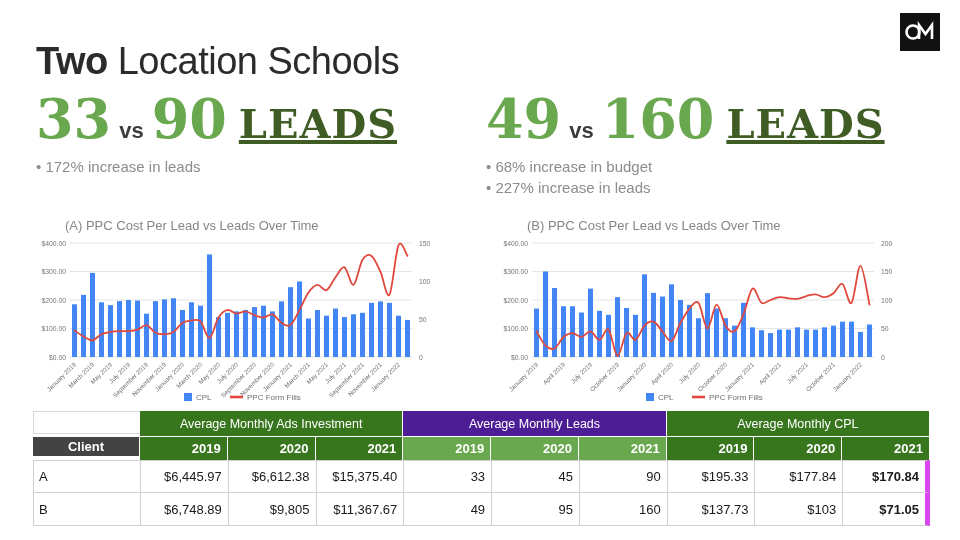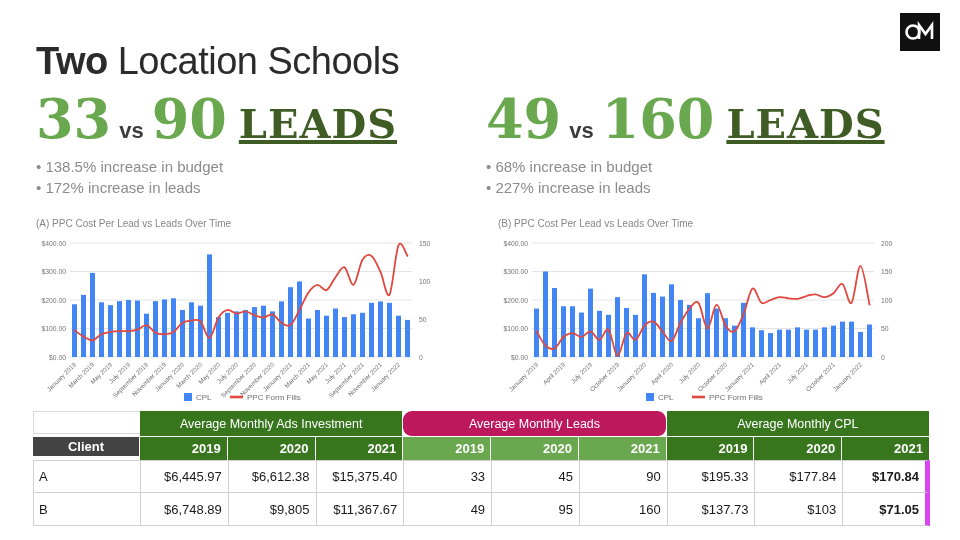--- a/index.html
+++ b/index.html
@@ -16,21 +16,21 @@
   .stat.left{left:36px;} .stat.right{left:486px;}
   .bigline{display:flex;align-items:baseline;white-space:nowrap;}
   .bignum{font-family:"DejaVu Serif",serif;font-weight:700;font-size:54px;color:#6aa84f;line-height:1;}
   .vs{font-size:22px;color:#3c3c3c;margin:0 8px;font-weight:600;}
   .leadsword{font-family:"DejaVu Serif",serif;font-weight:700;font-size:40px;color:#3e5c23;
              margin-left:12px;letter-spacing:1px;line-height:1;text-decoration:underline;}
   .bullets{margin-top:10px;color:#8c8c8c;font-size:15px;line-height:21px;}
   
   .chart{position:absolute;top:218px;width:412px;}
   .chart.a{left:36px;} .chart.b{left:498px;}
-  .chart-title{font-size:10px;color:#868686;height:16px;}
+  .chart-title{font-size:13px;color:#868686;height:16px;margin-left:29px;}
   
   .tablewrap{position:absolute;left:33px;top:411px;width:897px;font-size:13px;color:#1a1a1a;}
   .trow{display:grid;grid-template-columns:107px repeat(9,1fr);}
   .cell{box-sizing:border-box;display:flex;align-items:center;overflow:hidden;}
   .ghead{color:#fff;justify-content:center;height:26px;border-right:1px solid #fff;
          border-bottom:1px solid #fff;font-size:12.5px;}
   .gempty{background:#fff;border:1px solid #d9d9d9;border-right:none;height:23px;}
   .yhead{color:#fff;font-weight:700;justify-content:flex-end;padding-right:6px;height:23px;
          border-right:1px solid #fff;font-size:13px;}
   .clienthead{background:#434343;color:#fff;font-weight:700;justify-content:center;height:19px;
@@ -56,21 +56,20 @@
   <div class="title"><span class="b">Two</span><span> Location Schools</span></div>
 
   <div class="stat left">
     <div class="bigline">
       <span class="bignum">33</span>
       <span class="vs">vs</span>
       <span class="bignum">90</span>
       <span class="leadsword">LEADS</span>
     </div>
     <div class="bullets">
-      <div>• 138.5% increase in budget</div>
       <div>• 172% increase in leads</div>
     </div>
   </div>
 
   <div class="stat right">
     <div class="bigline">
       <span class="bignum">49</span>
       <span class="vs">vs</span>
       <span class="bignum">160</span>
       <span class="leadsword">LEADS</span>
@@ -237,21 +236,21 @@
         <text x="160" y="166" font-size="8" fill="#6f6f6f">CPL</text>
         <line x1="194" y1="163" x2="207" y2="163" stroke="#e0483d" stroke-width="2.6"></line>
         <text x="211" y="166" font-size="8" fill="#6f6f6f">PPC Form Fills</text>
       </svg>
   </div>
 
   <div class="tablewrap" id="summaryTable">
       <div class="trow">
         <div class="cell gempty"></div>
         <div class="cell ghead" style="background: rgb(56, 118, 29); grid-column: span 3;">Average Monthly Ads Investment</div>
-        <div class="cell ghead" style="background: #be185d; grid-column: span 3; border-radius: 9px;">Average Monthly Leads</div>
+        <div class="cell ghead" style="background: #4c1d95; grid-column: span 3;">Average Monthly Leads</div>
         <div class="cell ghead" style="background: rgb(56, 118, 29); grid-column: span 3;">Average Monthly CPL</div>
       </div>
       <div class="trow">
         <div class="cell clienthead">Client</div>
         <div class="cell yhead" style="background: rgb(56, 118, 29);">2019</div>
         <div class="cell yhead" style="background: rgb(56, 118, 29);">2020</div>
         <div class="cell yhead" style="background: rgb(56, 118, 29);">2021</div>
         <div class="cell yhead" style="background: rgb(106, 168, 79);">2019</div>
         <div class="cell yhead" style="background: rgb(106, 168, 79);">2020</div>
         <div class="cell yhead" style="background: rgb(106, 168, 79);">2021</div>

